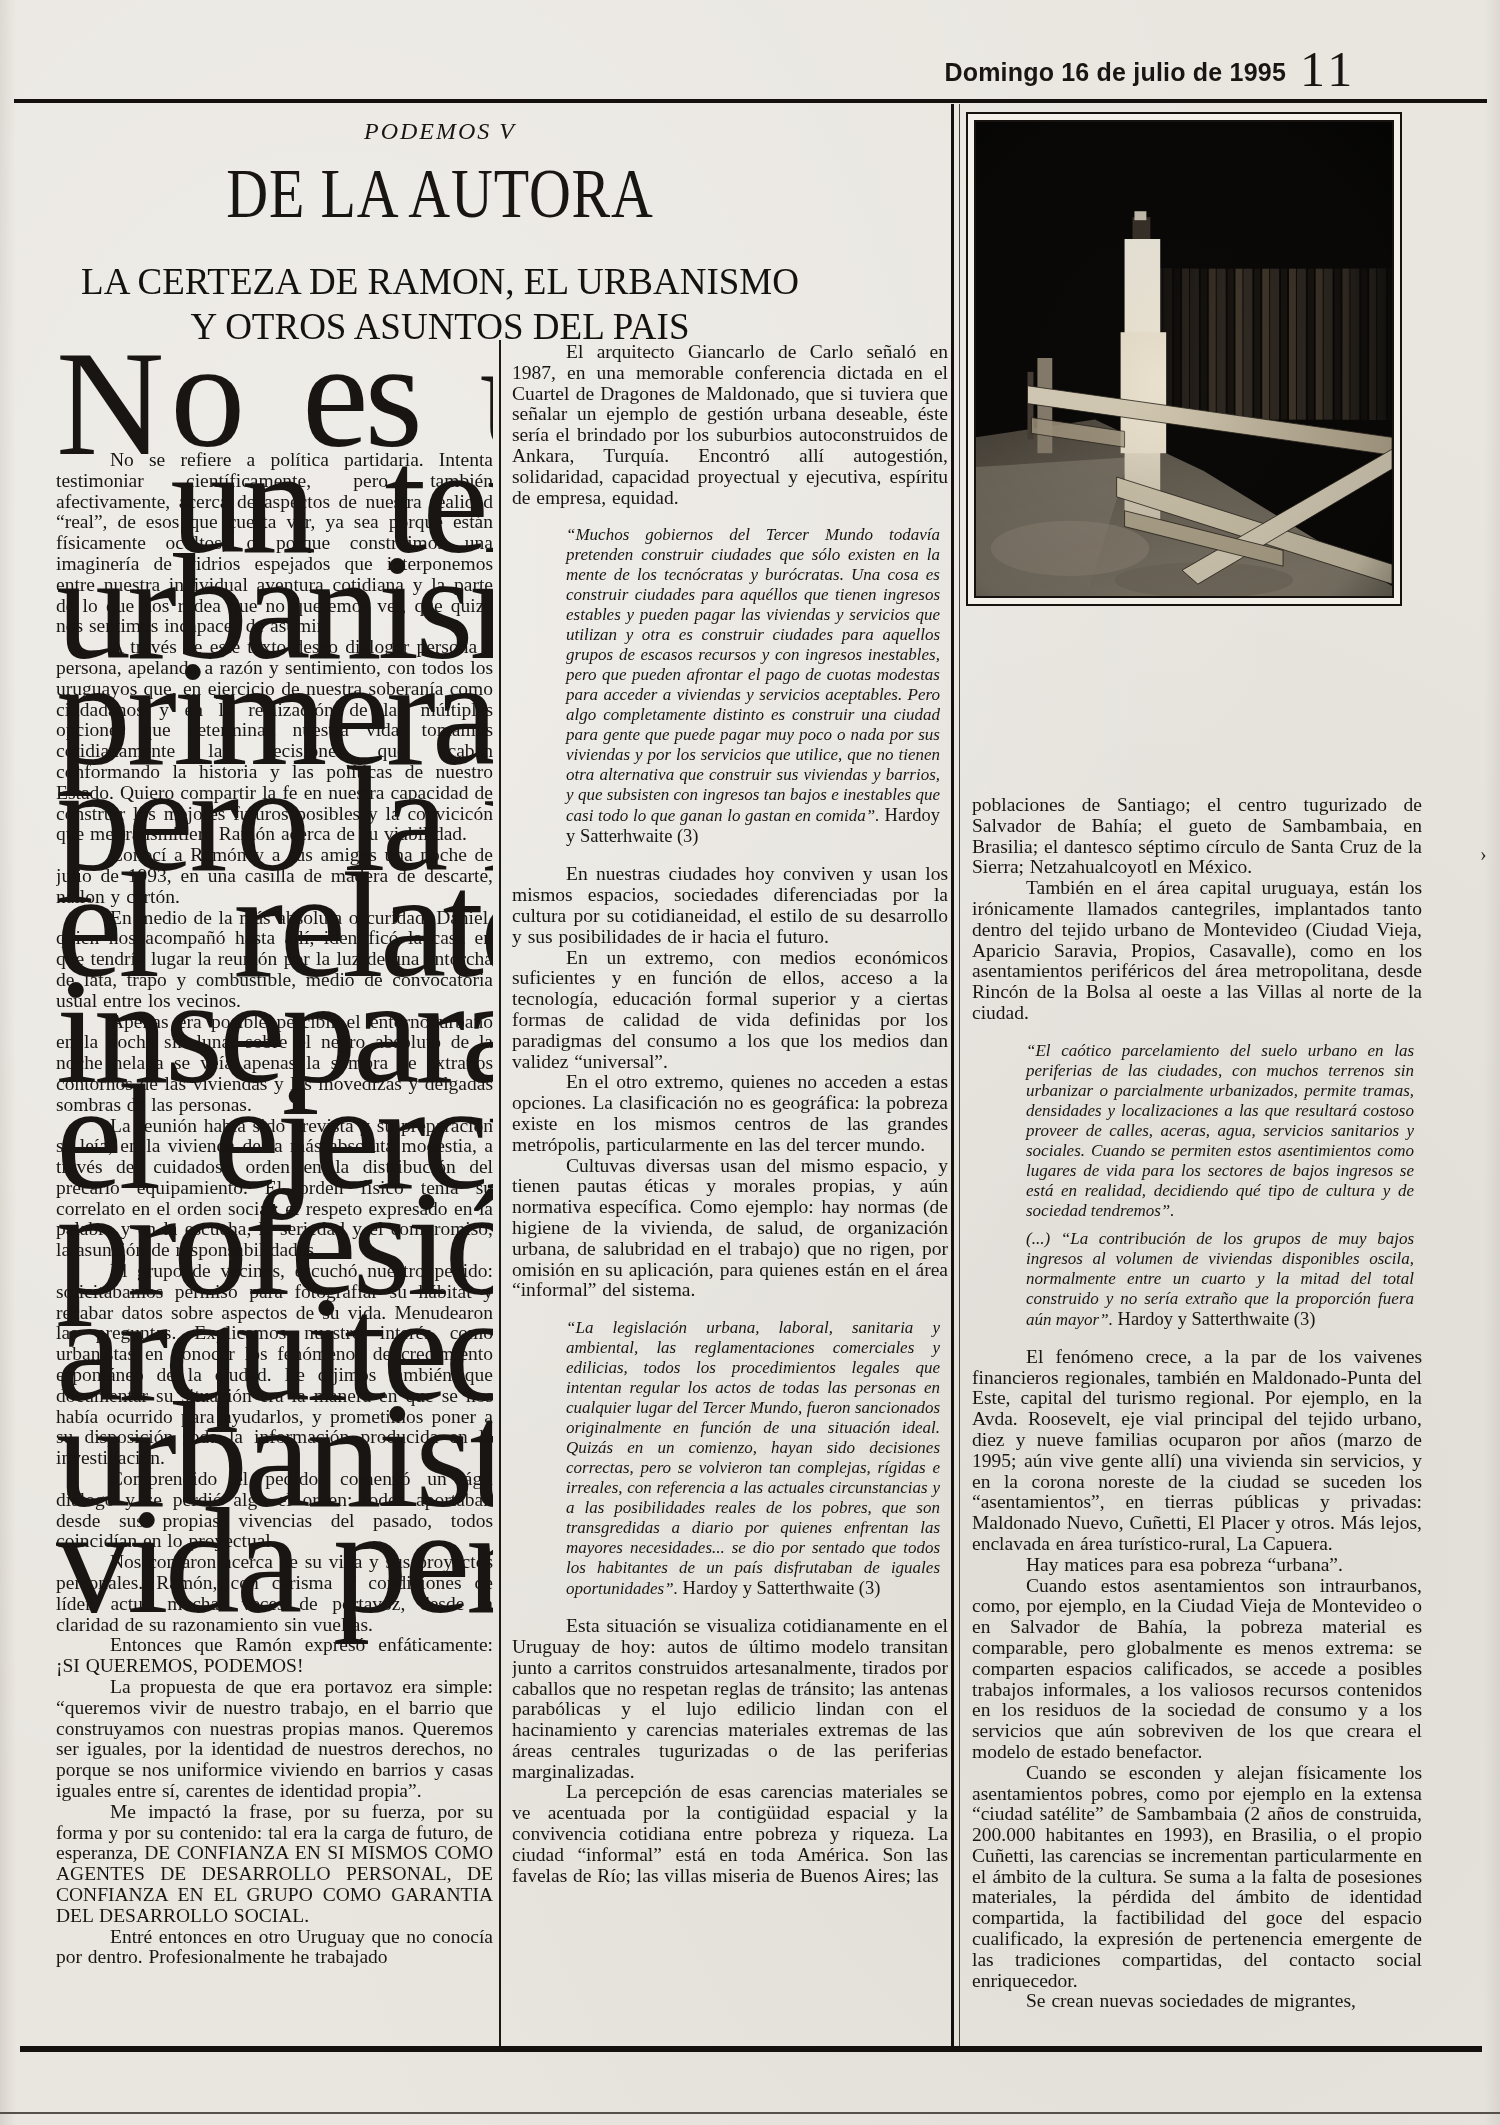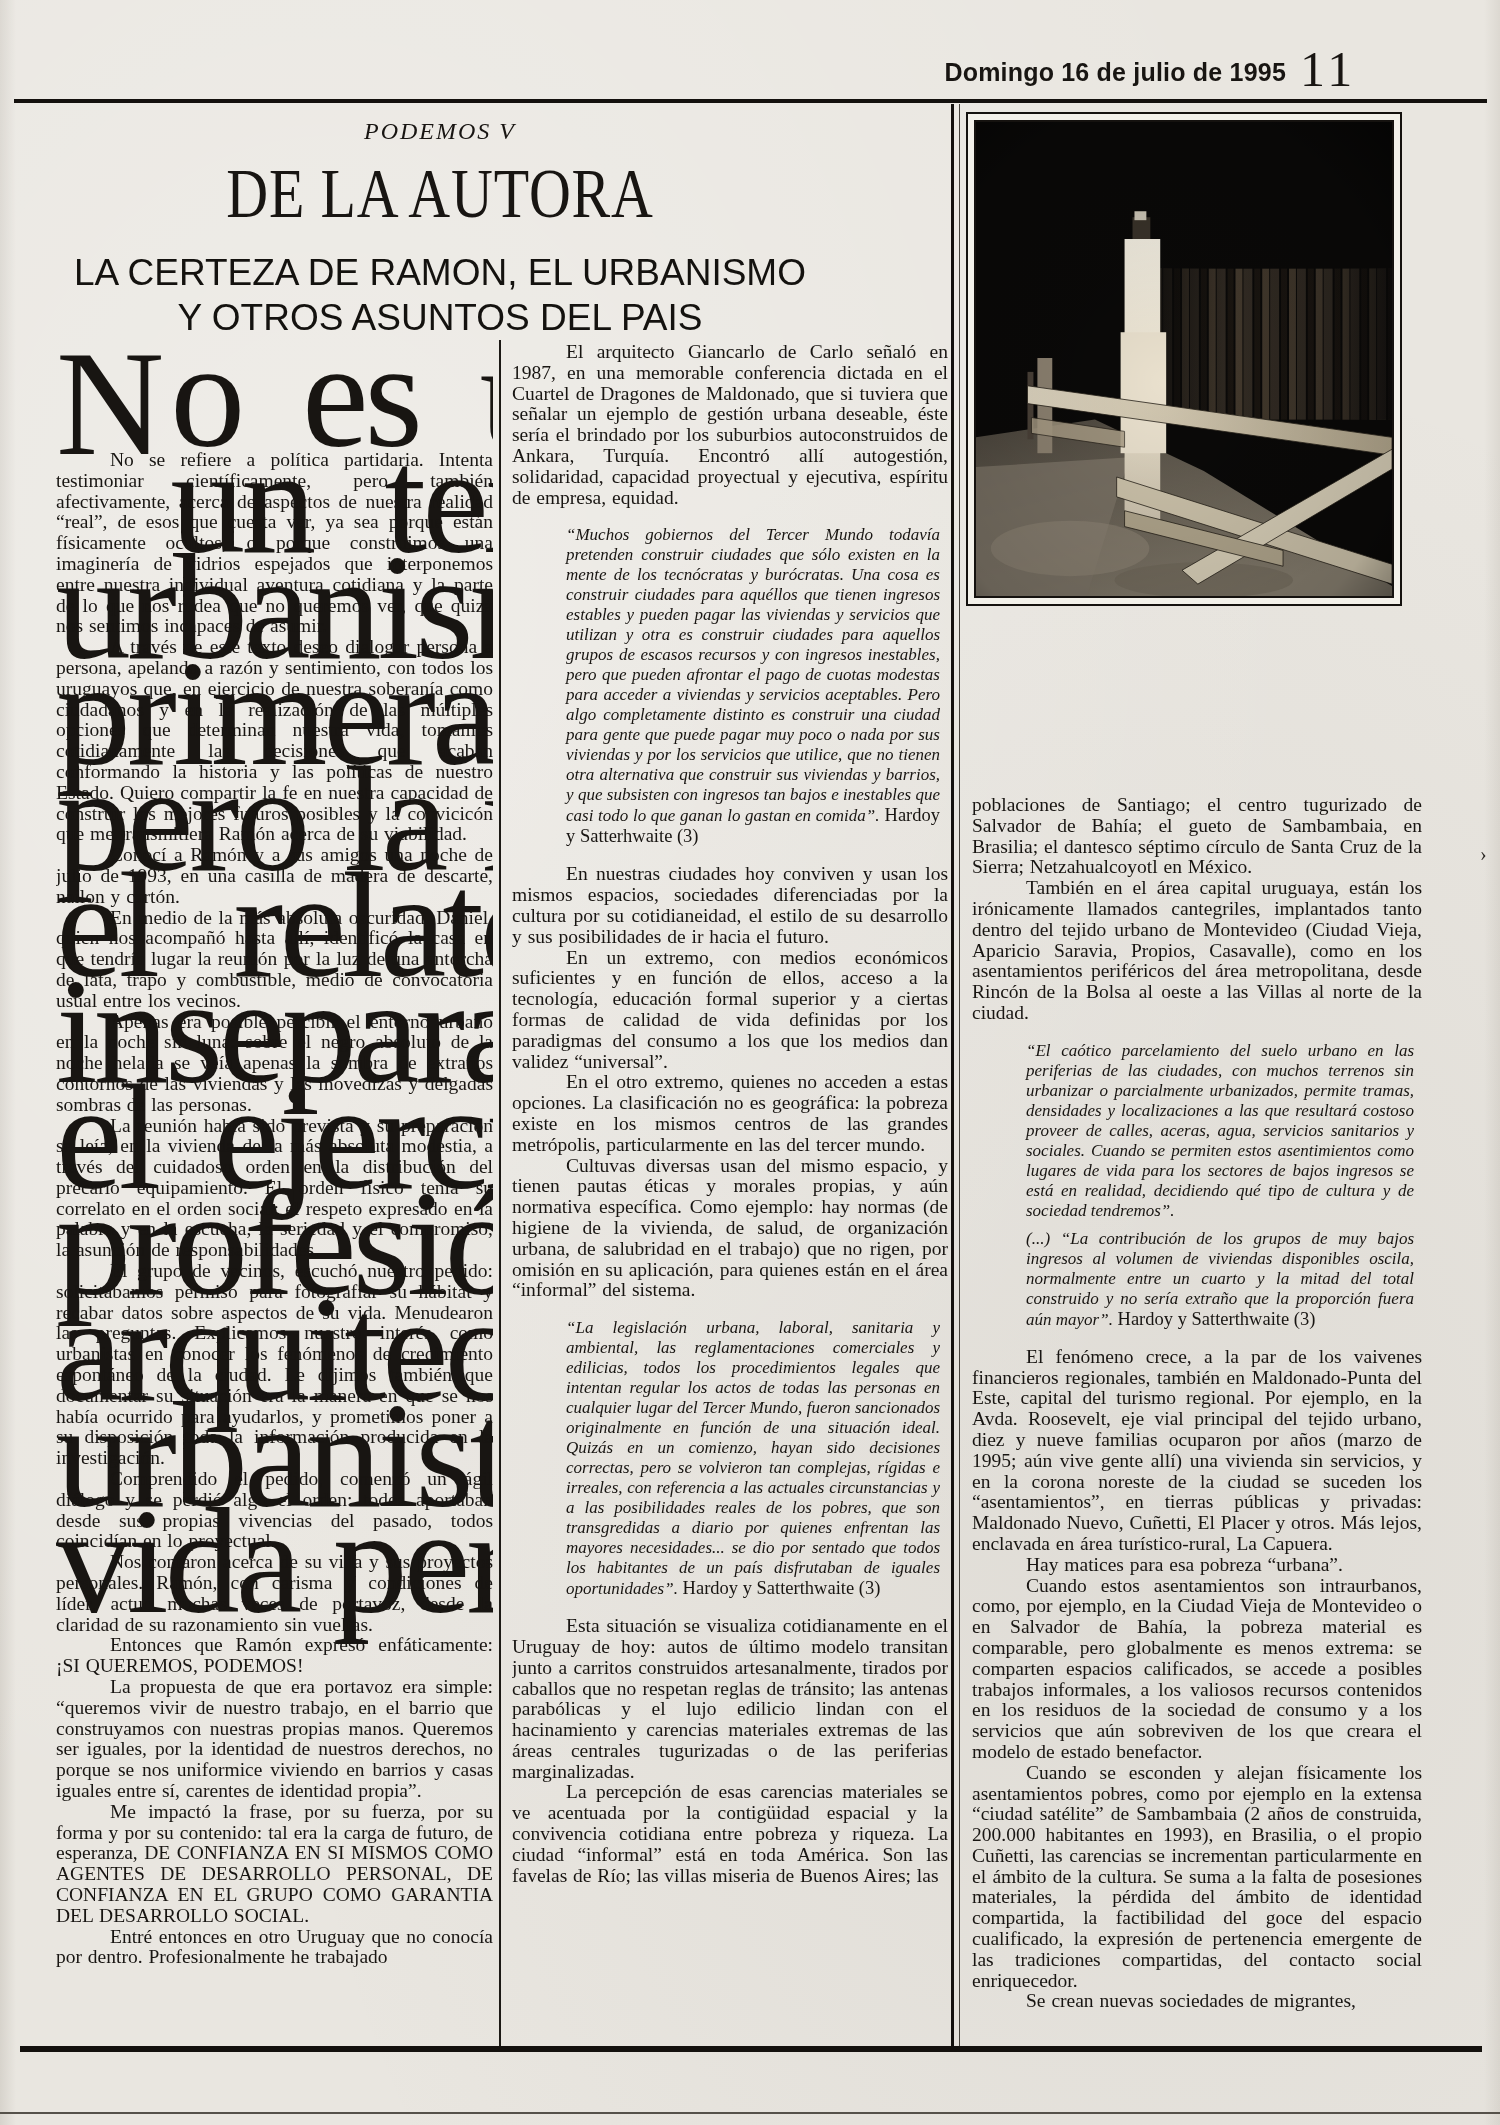--- a/index.html
+++ b/index.html
@@ -27,22 +27,22 @@
   .header-rule { position:absolute; left:14px; top:99px; width:1473px; height:4px; background:#14110e; }
 
   
   .title-block { position:absolute; left:40px; top:118px; width:800px; text-align:center; }
   .chapter { font-style:italic; font-size:24px; letter-spacing:2px; }
   .main-title {
     font-size:69px; letter-spacing:1px; margin-top:10px; white-space:nowrap;
     transform:scaleX(0.84); transform-origin:center;
   }
   .subtitle {
-    font-family:Liberation Sans, sans-serif;
-    font-size:37px; line-height:45px; margin-top:16px; color:#14120f;
+    font-family:Liberation Serif, serif;
+    font-size:37px; line-height:45px; margin-top:25px; color:#14120f;
   }
 
   
   .photo {
     position:absolute; left:966px; top:112px; width:436px; height:494px;
     border:2px solid #15120f; background:#f3f1ea; padding:6px; box-sizing:border-box;
   }
   .photo-inner { width:100%; height:100%; border:2px solid #15120f; box-sizing:border-box; background:#0a0908; }
   .photo-inner svg { display:block; width:100%; height:100%; }
 

